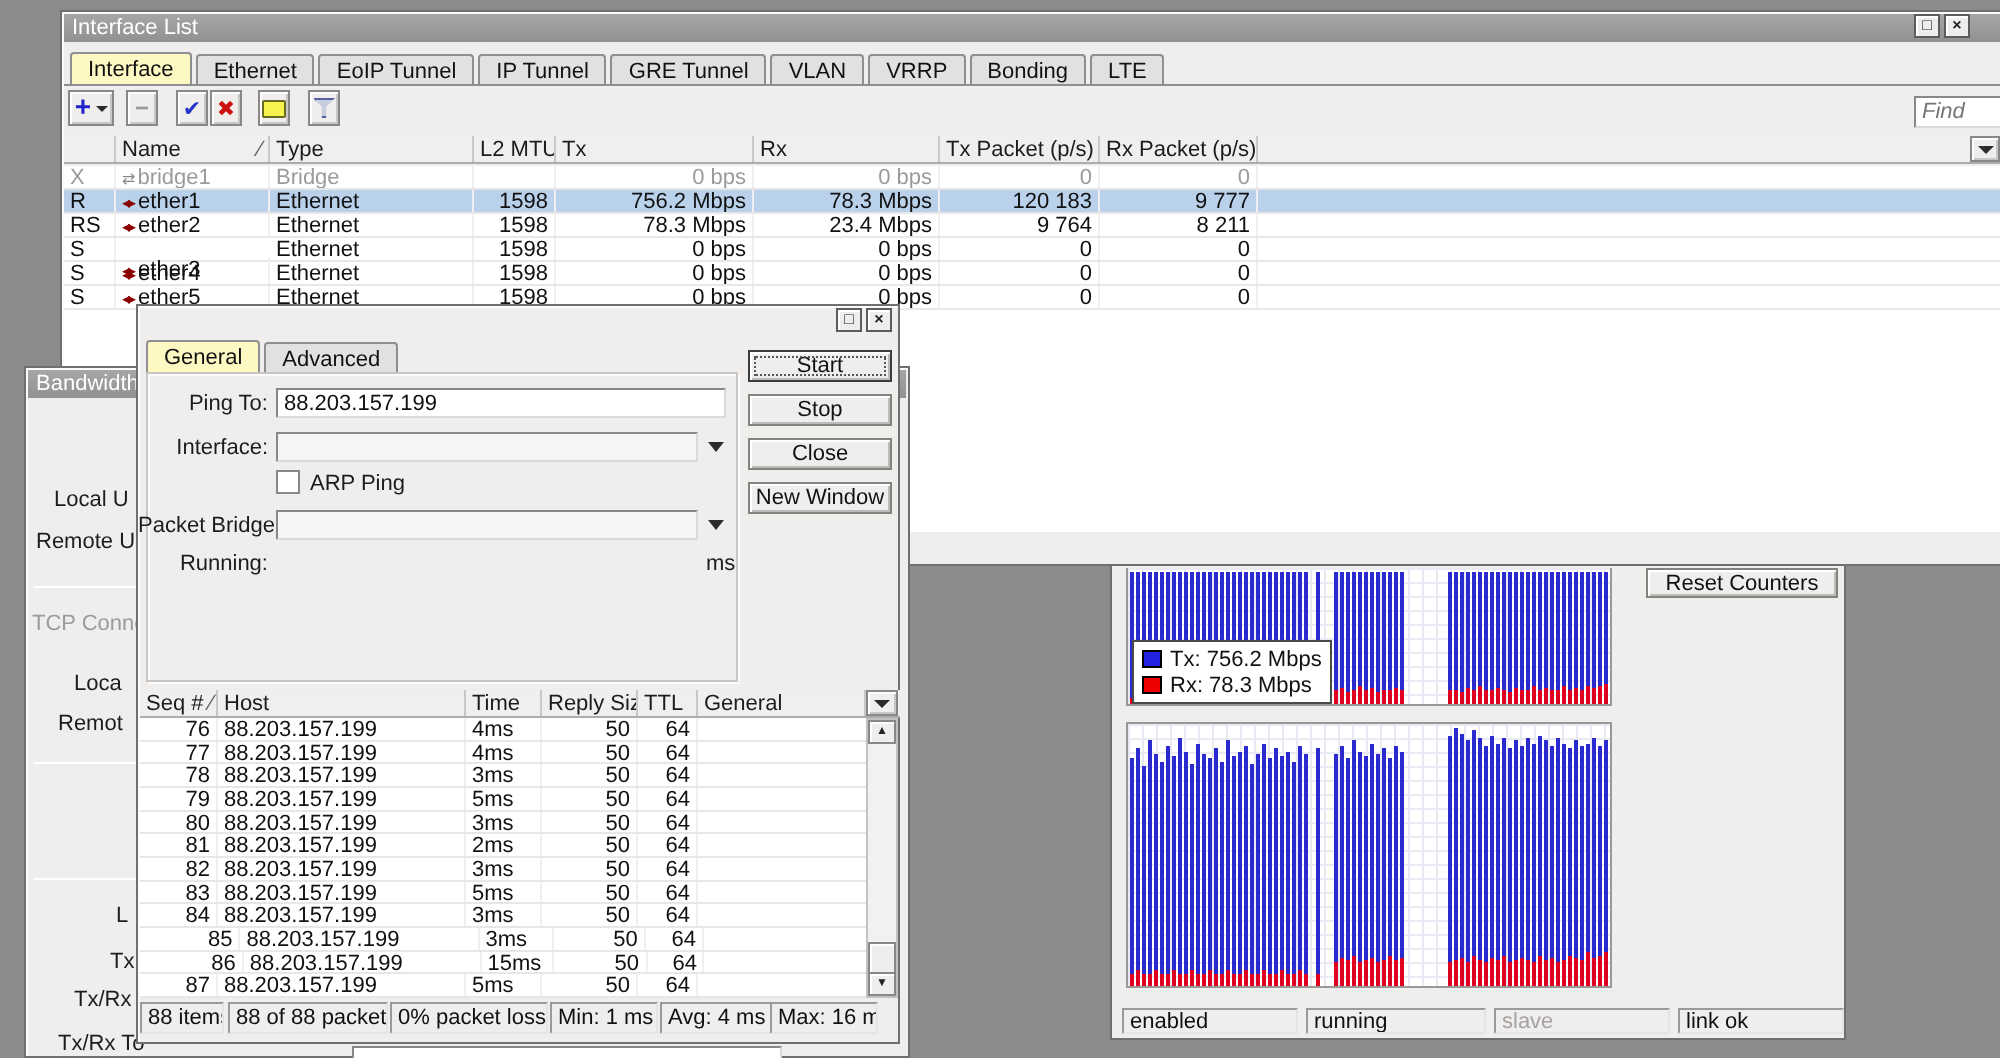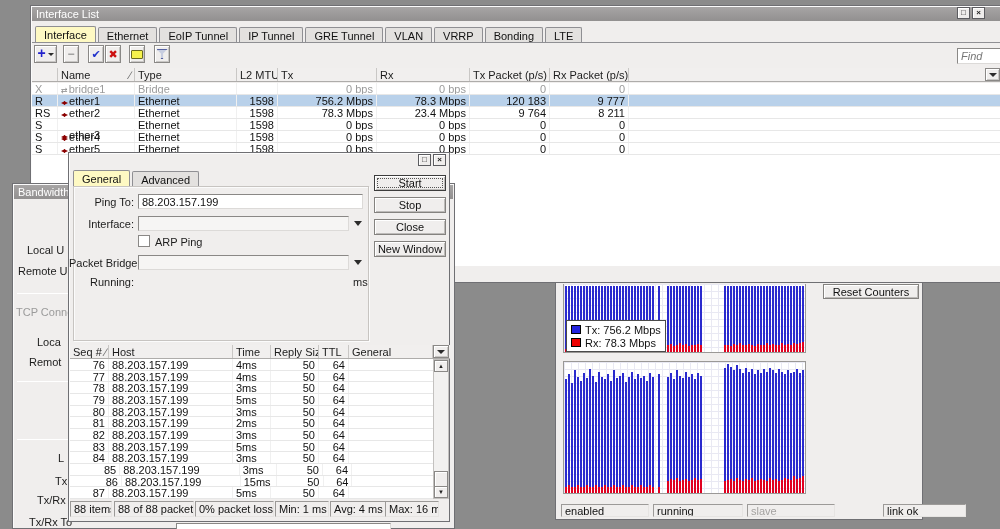--- a/index.html
+++ b/index.html
@@ -506,21 +506,21 @@
       <div style="position: absolute; left: 235px; bottom: 0px; width: 2px; height: 120px; background: rgb(42, 42, 206);"></div>
       <div style="position: absolute; left: 235px; bottom: 0px; width: 2px; height: 15px; background: rgb(224, 0, 32); z-index: 2;"></div>
       <div style="position: absolute; left: 238px; bottom: 0px; width: 2px; height: 123px; background: rgb(42, 42, 206);"></div>
       <div style="position: absolute; left: 238px; bottom: 0px; width: 2px; height: 17px; background: rgb(224, 0, 32); z-index: 2;"></div>
     </div>
   <div class="btn" style="left:267px;top:1px;width:96px;height:15px;padding-top:1px;">Reset Counters</div>
   <div id="if-status">
       <div class="statcell" style="left: 5px; top: 221px; width: 88px;">enabled</div>
       <div class="statcell" style="left: 97px; top: 221px; width: 90px;">running</div>
       <div class="statcell" style="left: 191px; top: 221px; width: 88px; color: rgb(165, 163, 161);">slave</div>
-      <div class="statcell" style="left: 283px; top: 221px; width: 83px; margin-left: 44px;">link ok</div>
+      <div class="statcell" style="left: 283px; top: 221px; width: 83px;">link ok</div>
     </div>
 </div>
 
 <div class="win" id="ping-win" style="left:68px;top:152px;width:382px;height:370px;z-index:3;">
   <div class="tb-btns" style="right:3px;">
     <div class="tb-btn">□</div>
     <div class="tb-btn">×</div>
   </div>
   <div class="tabs" id="ping-tabs" style="left:4px;top:17px;">
       <div class="tab active">General</div>

